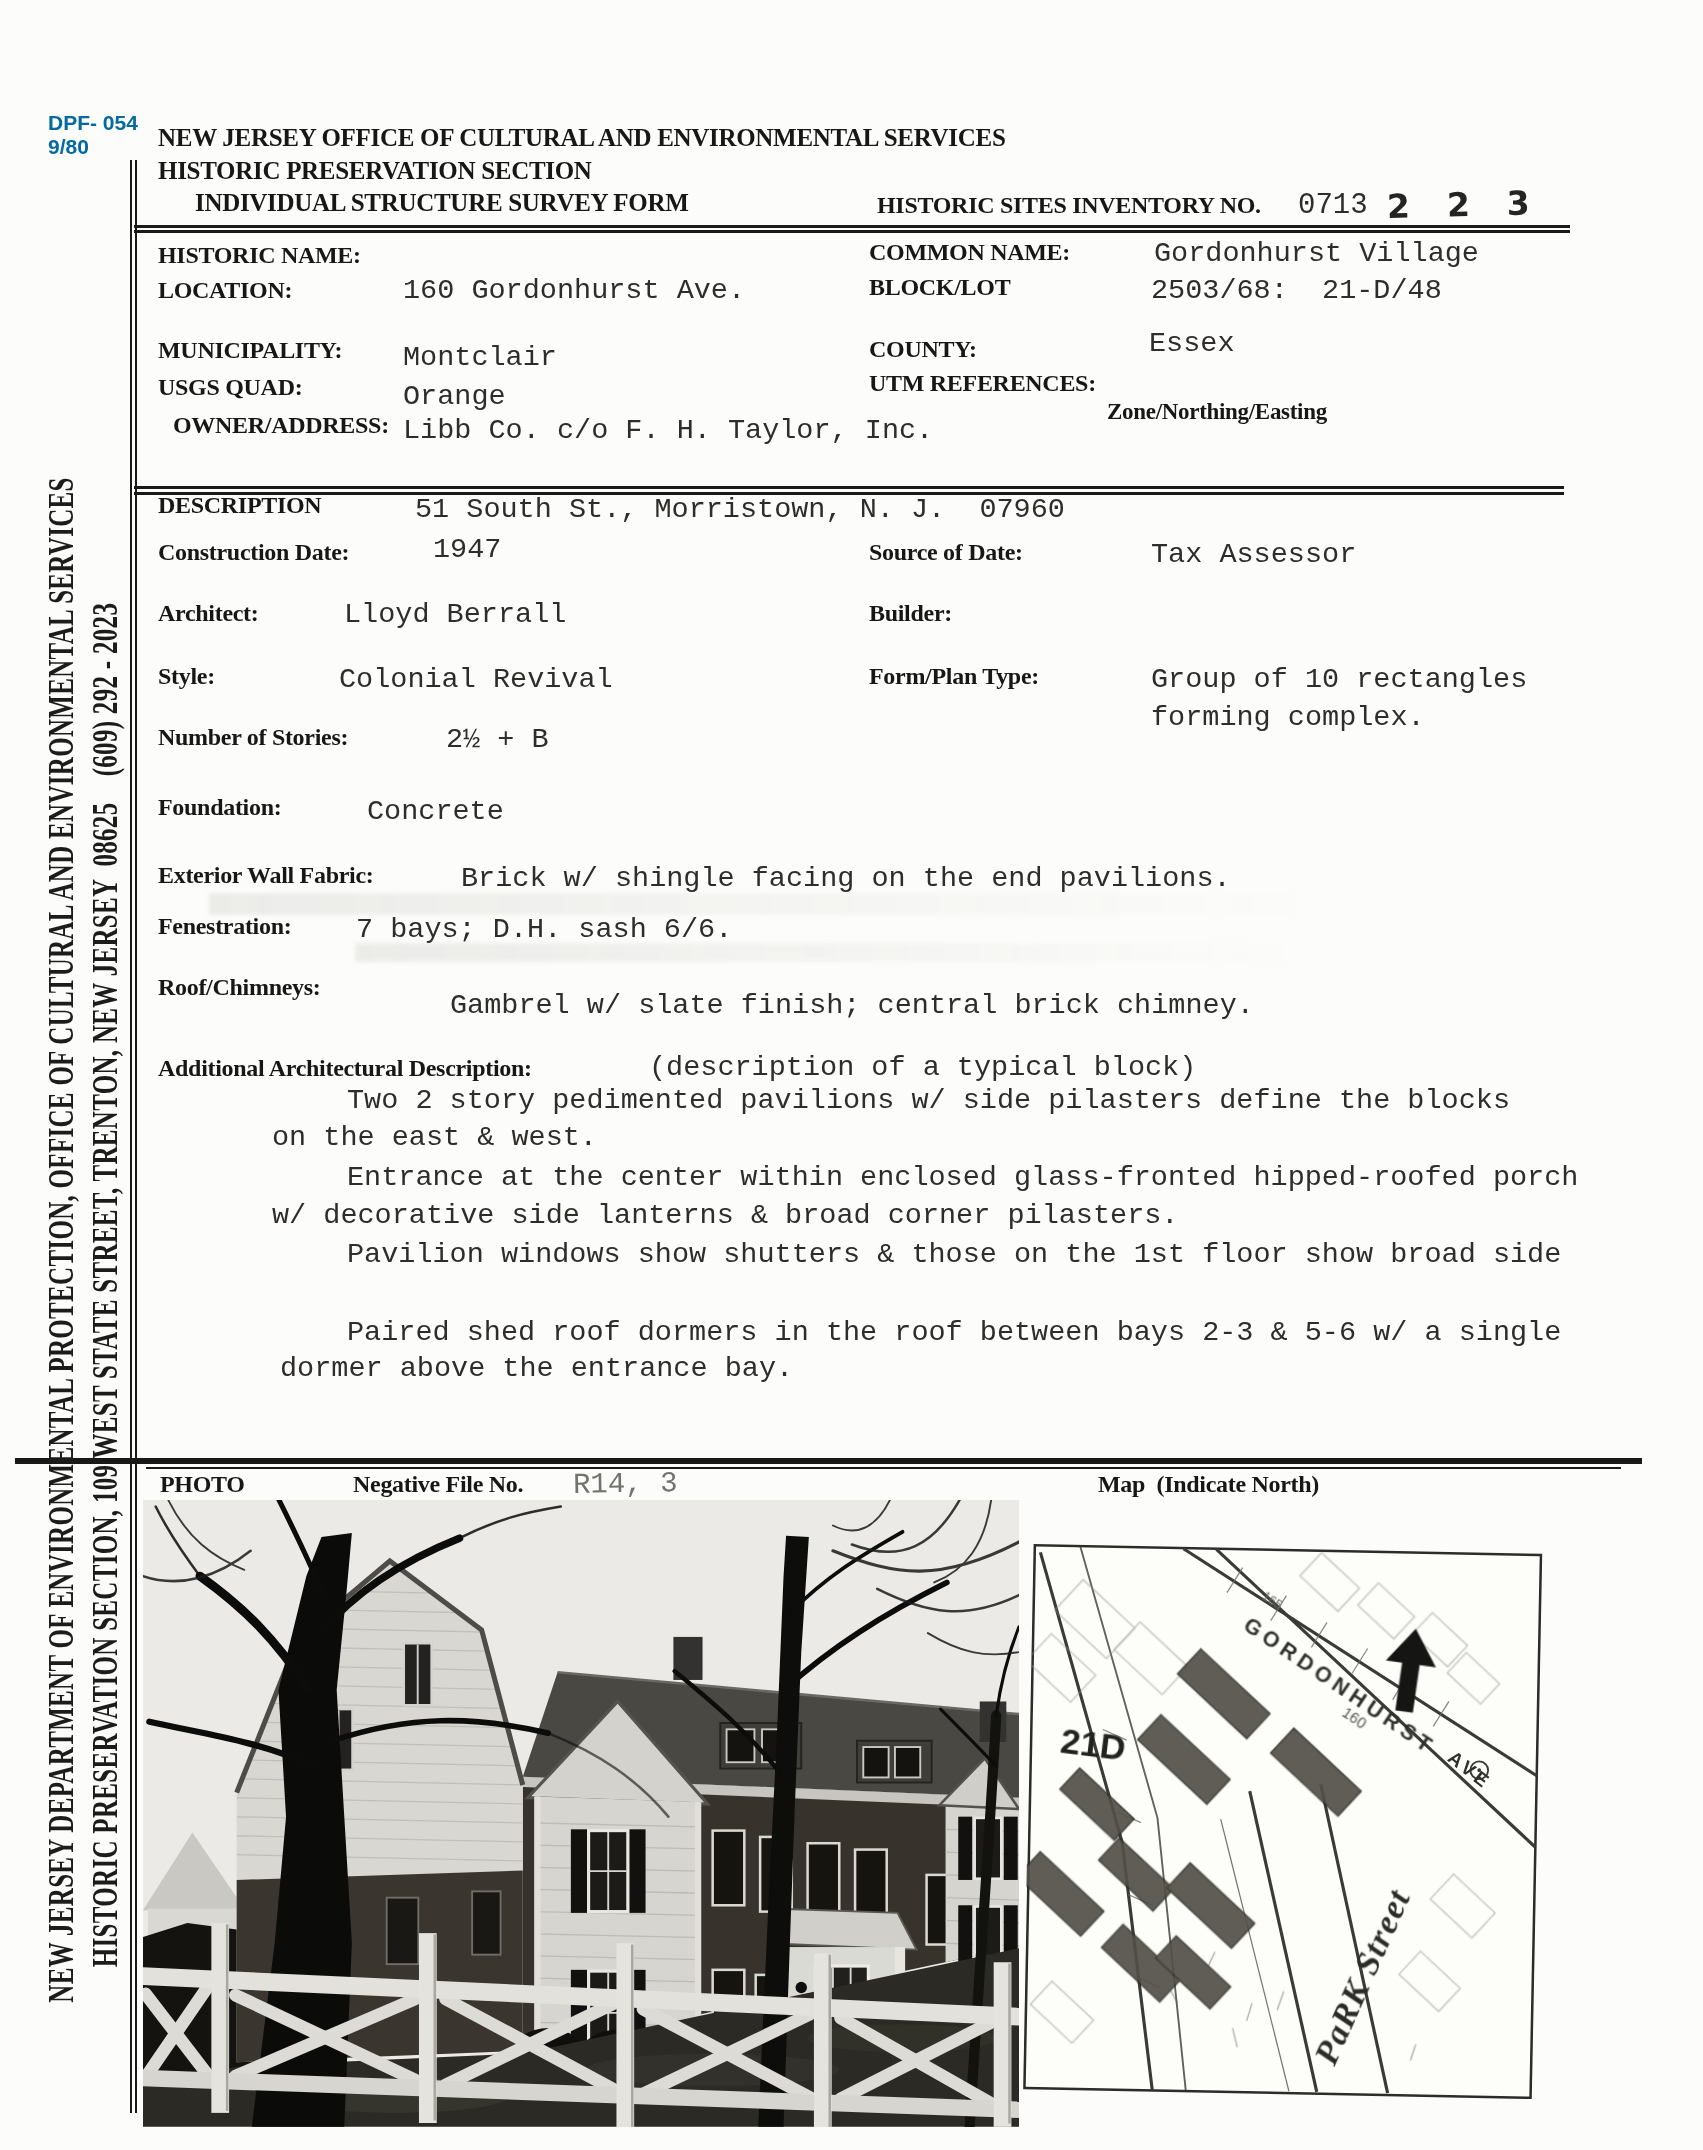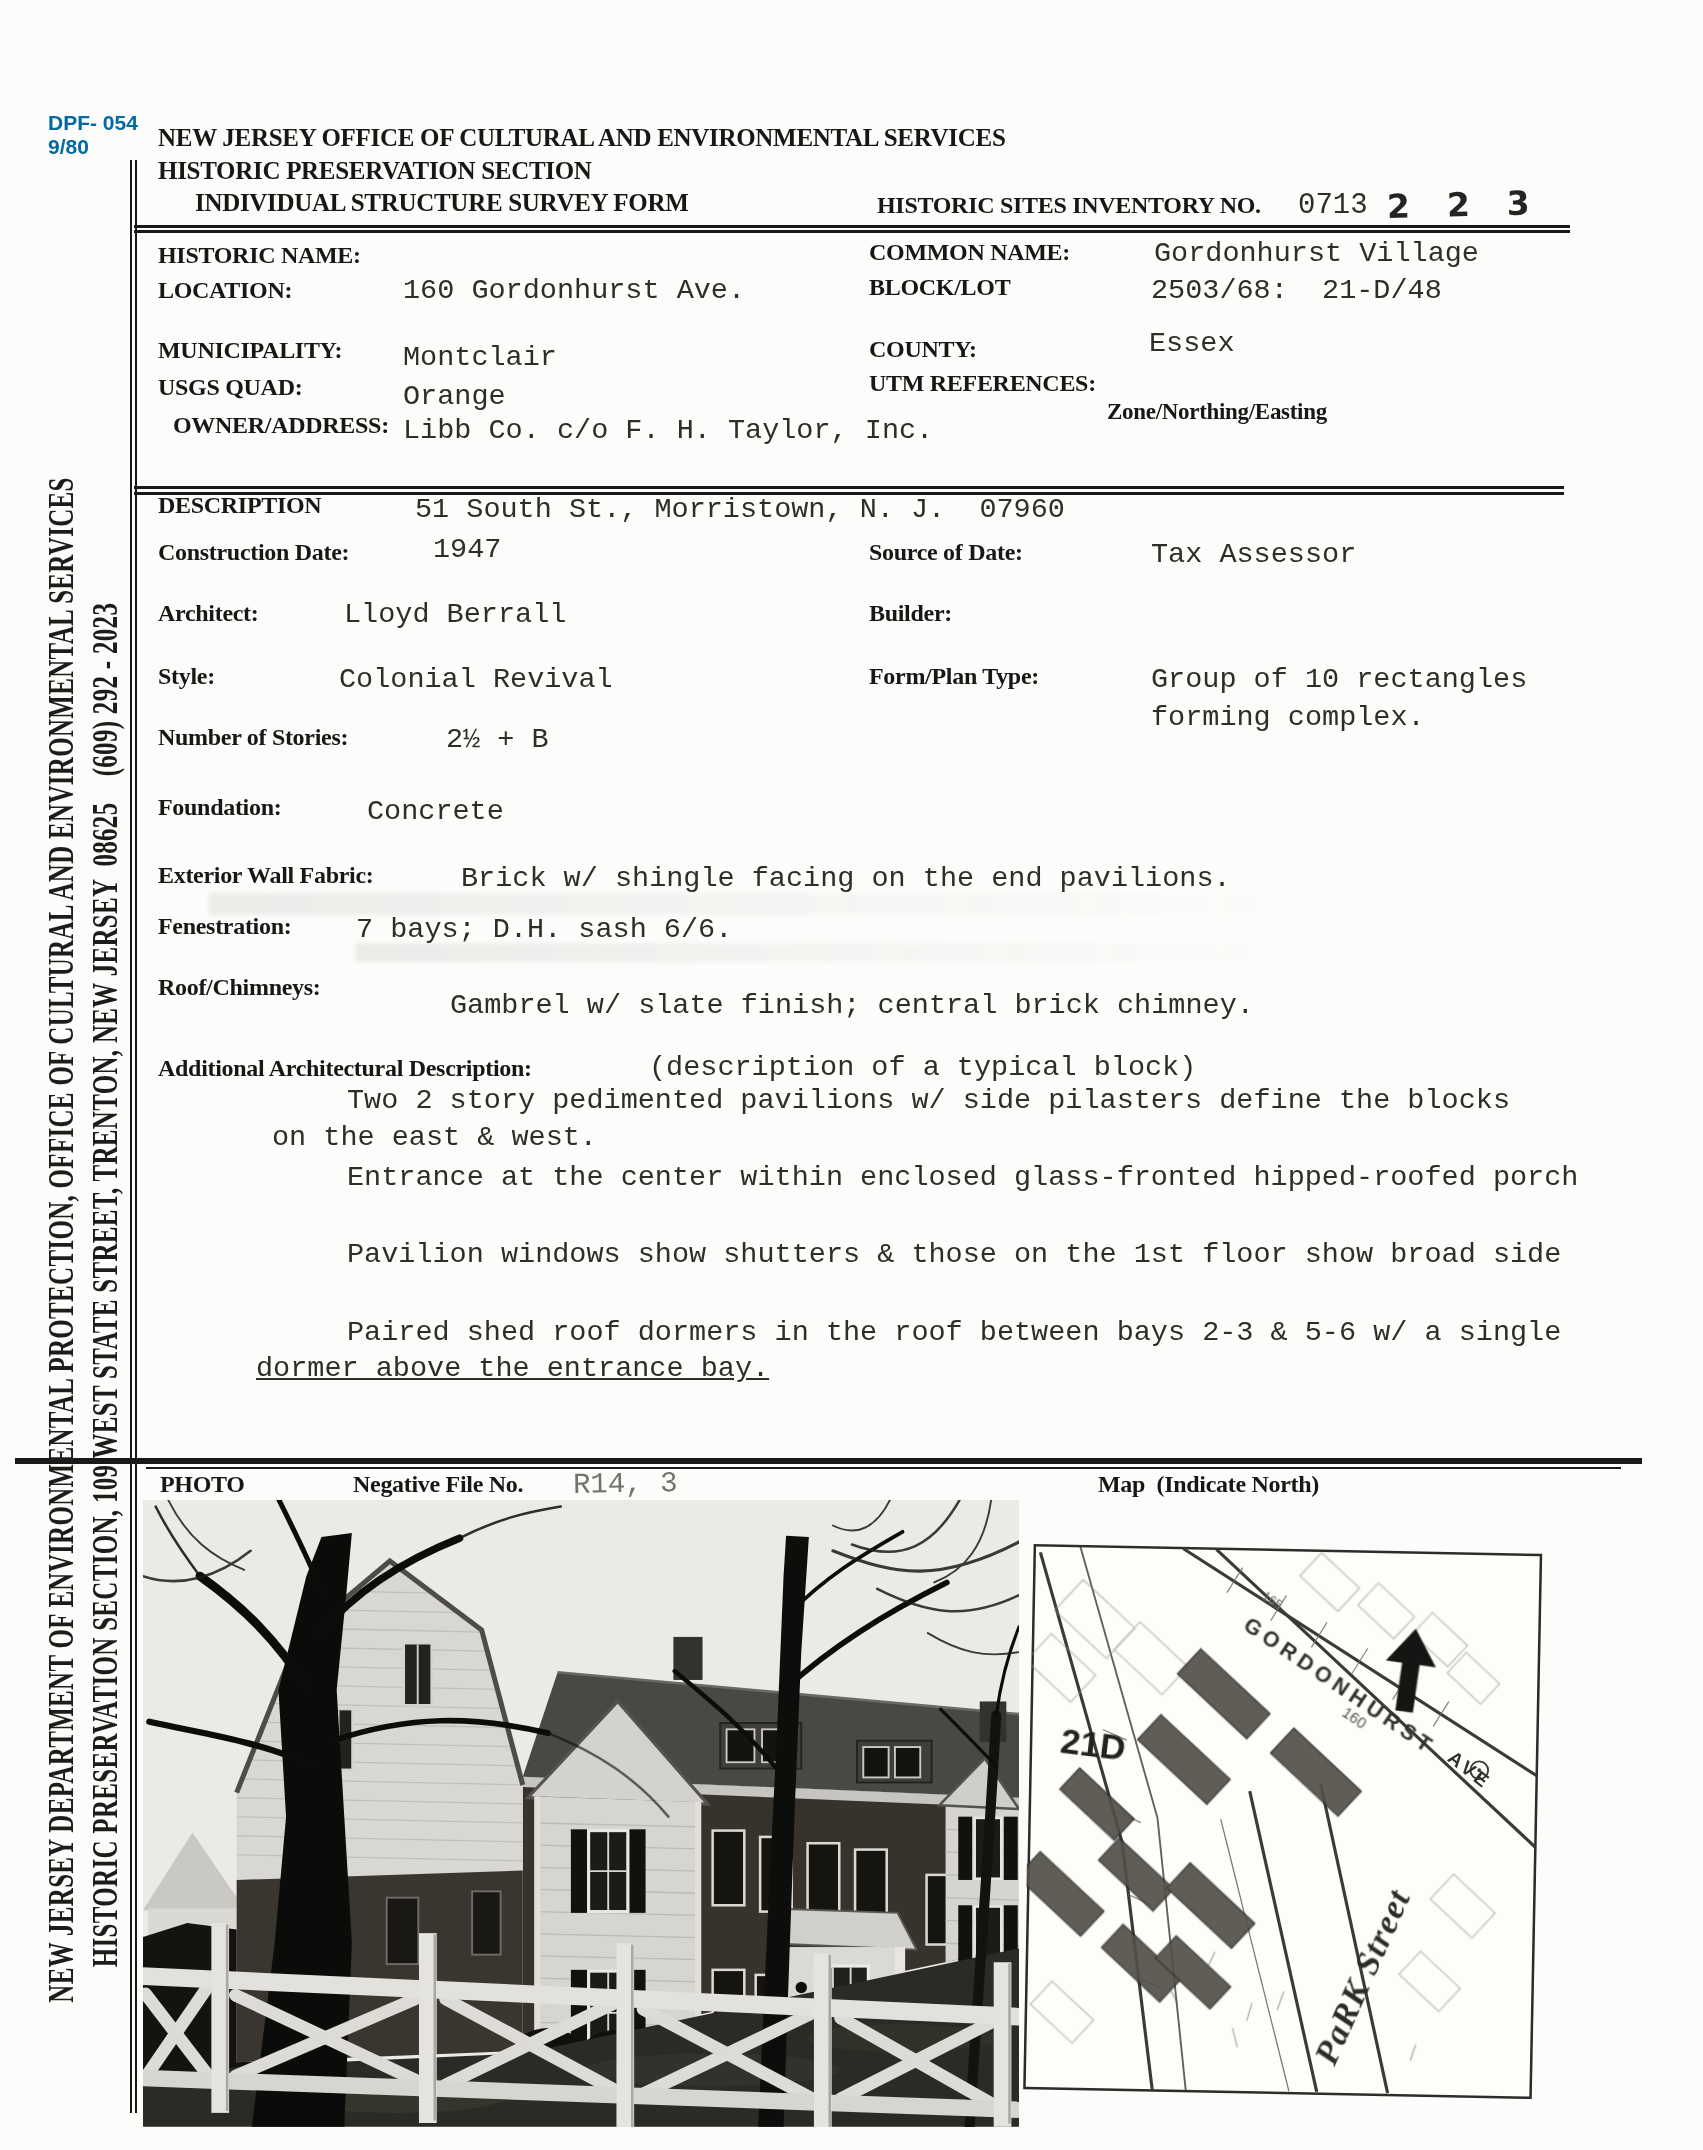--- a/index.html
+++ b/index.html
@@ -83,23 +83,24 @@
   <span class="lbl" style="left:158px;top:913px;">Fenestration:</span>
   <span class="typed" style="left:356px;top:913px;">7 bays; D.H. sash 6/6.</span>
   <span class="lbl" style="left:158px;top:974px;">Roof/Chimneys:</span>
   <span class="typed" style="left:450px;top:989px;">Gambrel w/ slate finish; central brick chimney.</span>
   <span class="lbl" style="left:158px;top:1055px;">Additional Architectural Description:</span>
   <span class="typed" style="left:649px;top:1051px;">(description of a typical block)</span>
 
   <span class="typed" style="left:347px;top:1084px;">Two 2 story pedimented pavilions w/ side pilasters define the blocks</span>
   <span class="typed" style="left:272px;top:1121px;">on the east &amp; west.</span>
   <span class="typed" style="left:347px;top:1161px;">Entrance at the center within enclosed glass-fronted hipped-roofed porch</span>
+  <span class="typed" style="left:272px;top:1199px;">w/ decorative side lanterns &amp; broad corner pilasters.</span>
   <span class="typed" style="left:347px;top:1238px;">Pavilion windows show shutters &amp; those on the 1st floor show broad side</span>
   <span class="typed" style="left:347px;top:1316px;">Paired shed roof dormers in the roof between bays 2-3 &amp; 5-6 w/ a single</span>
-  <span class="typed" style="left:256px;top:1352px;text-decoration:underline;">dormer above the entrance bay.</span>
+  <span class="typed" style="left:280px;top:1352px;">dormer above the entrance bay.</span>
 
   <span class="lbl" style="left:160px;top:1471px;">PHOTO</span>
   <span class="lbl" style="left:353px;top:1471px;">Negative File No.</span>
   <span style="position:absolute;left:573px;top:1468px;font-family:'Liberation Mono',monospace;font-size:29px;color:#73726d;transform:rotate(-1deg);white-space:pre;">R14, 3</span>
   <span class="lbl" style="left:1098px;top:1471px;">Map  (Indicate North)</span>
 
   <svg width="876" height="627" viewBox="0 0 1384 990" style="position:absolute;left:143px;top:1500px;background:#ebeae6;">
 
     <rect x="0" y="0" width="1384" height="990" fill="#ebeae6"></rect>
 

